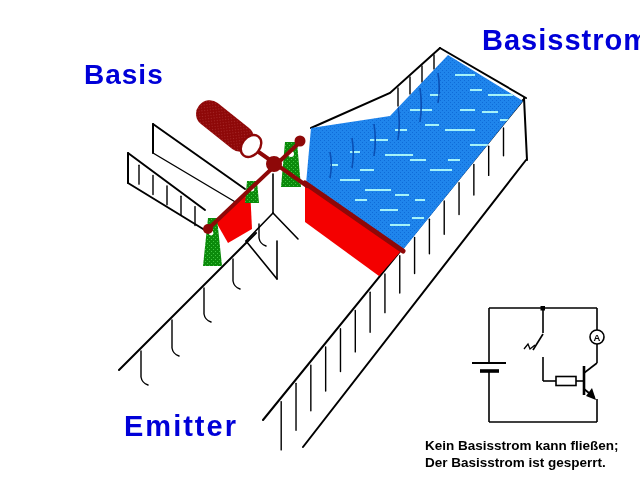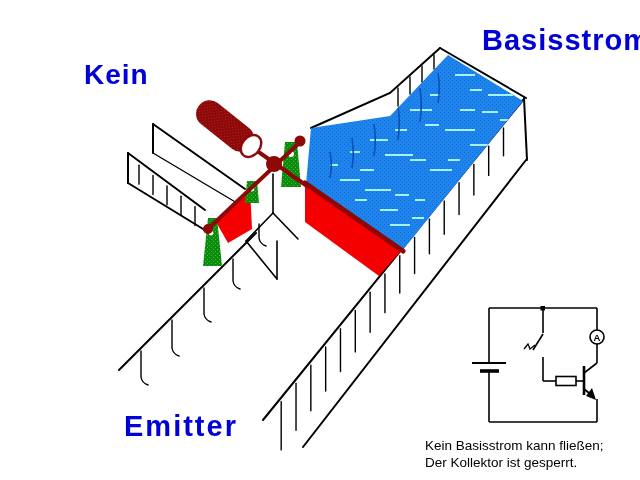--- a/index.html
+++ b/index.html
@@ -11,21 +11,21 @@
   .stage svg{position:absolute;left:0;top:0;}
   .lbl{
     position:absolute;color:var(--label-blue,#0000d8);
     font-weight:bold;white-space:nowrap;
   }
   .lbl-basis{left:84px;top:59px;font-size:28px;letter-spacing:1px;}
   .lbl-kollektor{left:482px;top:24px;font-size:29px;letter-spacing:1px;}
   .lbl-emitter{left:124px;top:410px;font-size:29px;letter-spacing:2px;}
   .caption{
     position:absolute;left:425px;top:437px;color:var(--line-black,#000);
-    font-size:13.5px;line-height:17px;font-weight:normal;white-space:nowrap;
+    font-size:13.5px;line-height:17px;font-weight:bold;white-space:nowrap;
   }
 </style>
 </head>
 <body>
 
 <div class="stage">
 
   <svg width="640" height="480" viewBox="0 0 640 480">
     <defs>
       <pattern id="waterPat" width="4" height="4" patternUnits="userSpaceOnUse">
@@ -233,21 +233,21 @@
       </g>
       <polyline points="597,308 597,330"></polyline>
       <g>
         <circle cx="597" cy="337" r="7"></circle>
         <text x="597" y="341" text-anchor="middle" stroke="none" style="fill:var(--line-black);font-family:'Liberation Sans',sans-serif;font-size:9.5px;font-weight:bold">A</text>
       </g>
       <polyline points="597,344 597,363"></polyline>
     </g>
   </svg>
 
-  <div class="lbl lbl-basis">Kein</div>
+  <div class="lbl lbl-basis">Basis</div>
   <div class="lbl lbl-kollektor">Basisstrom</div>
   <div class="lbl lbl-emitter">Emitter</div>
 
   <div class="caption">
     <div>Kein Basisstrom kann fließen;</div>
-    <div>Der Kollektor ist gesperrt.</div>
+    <div>Der Basisstrom ist gesperrt.</div>
   </div>
 </div>
 
 </body></html>

